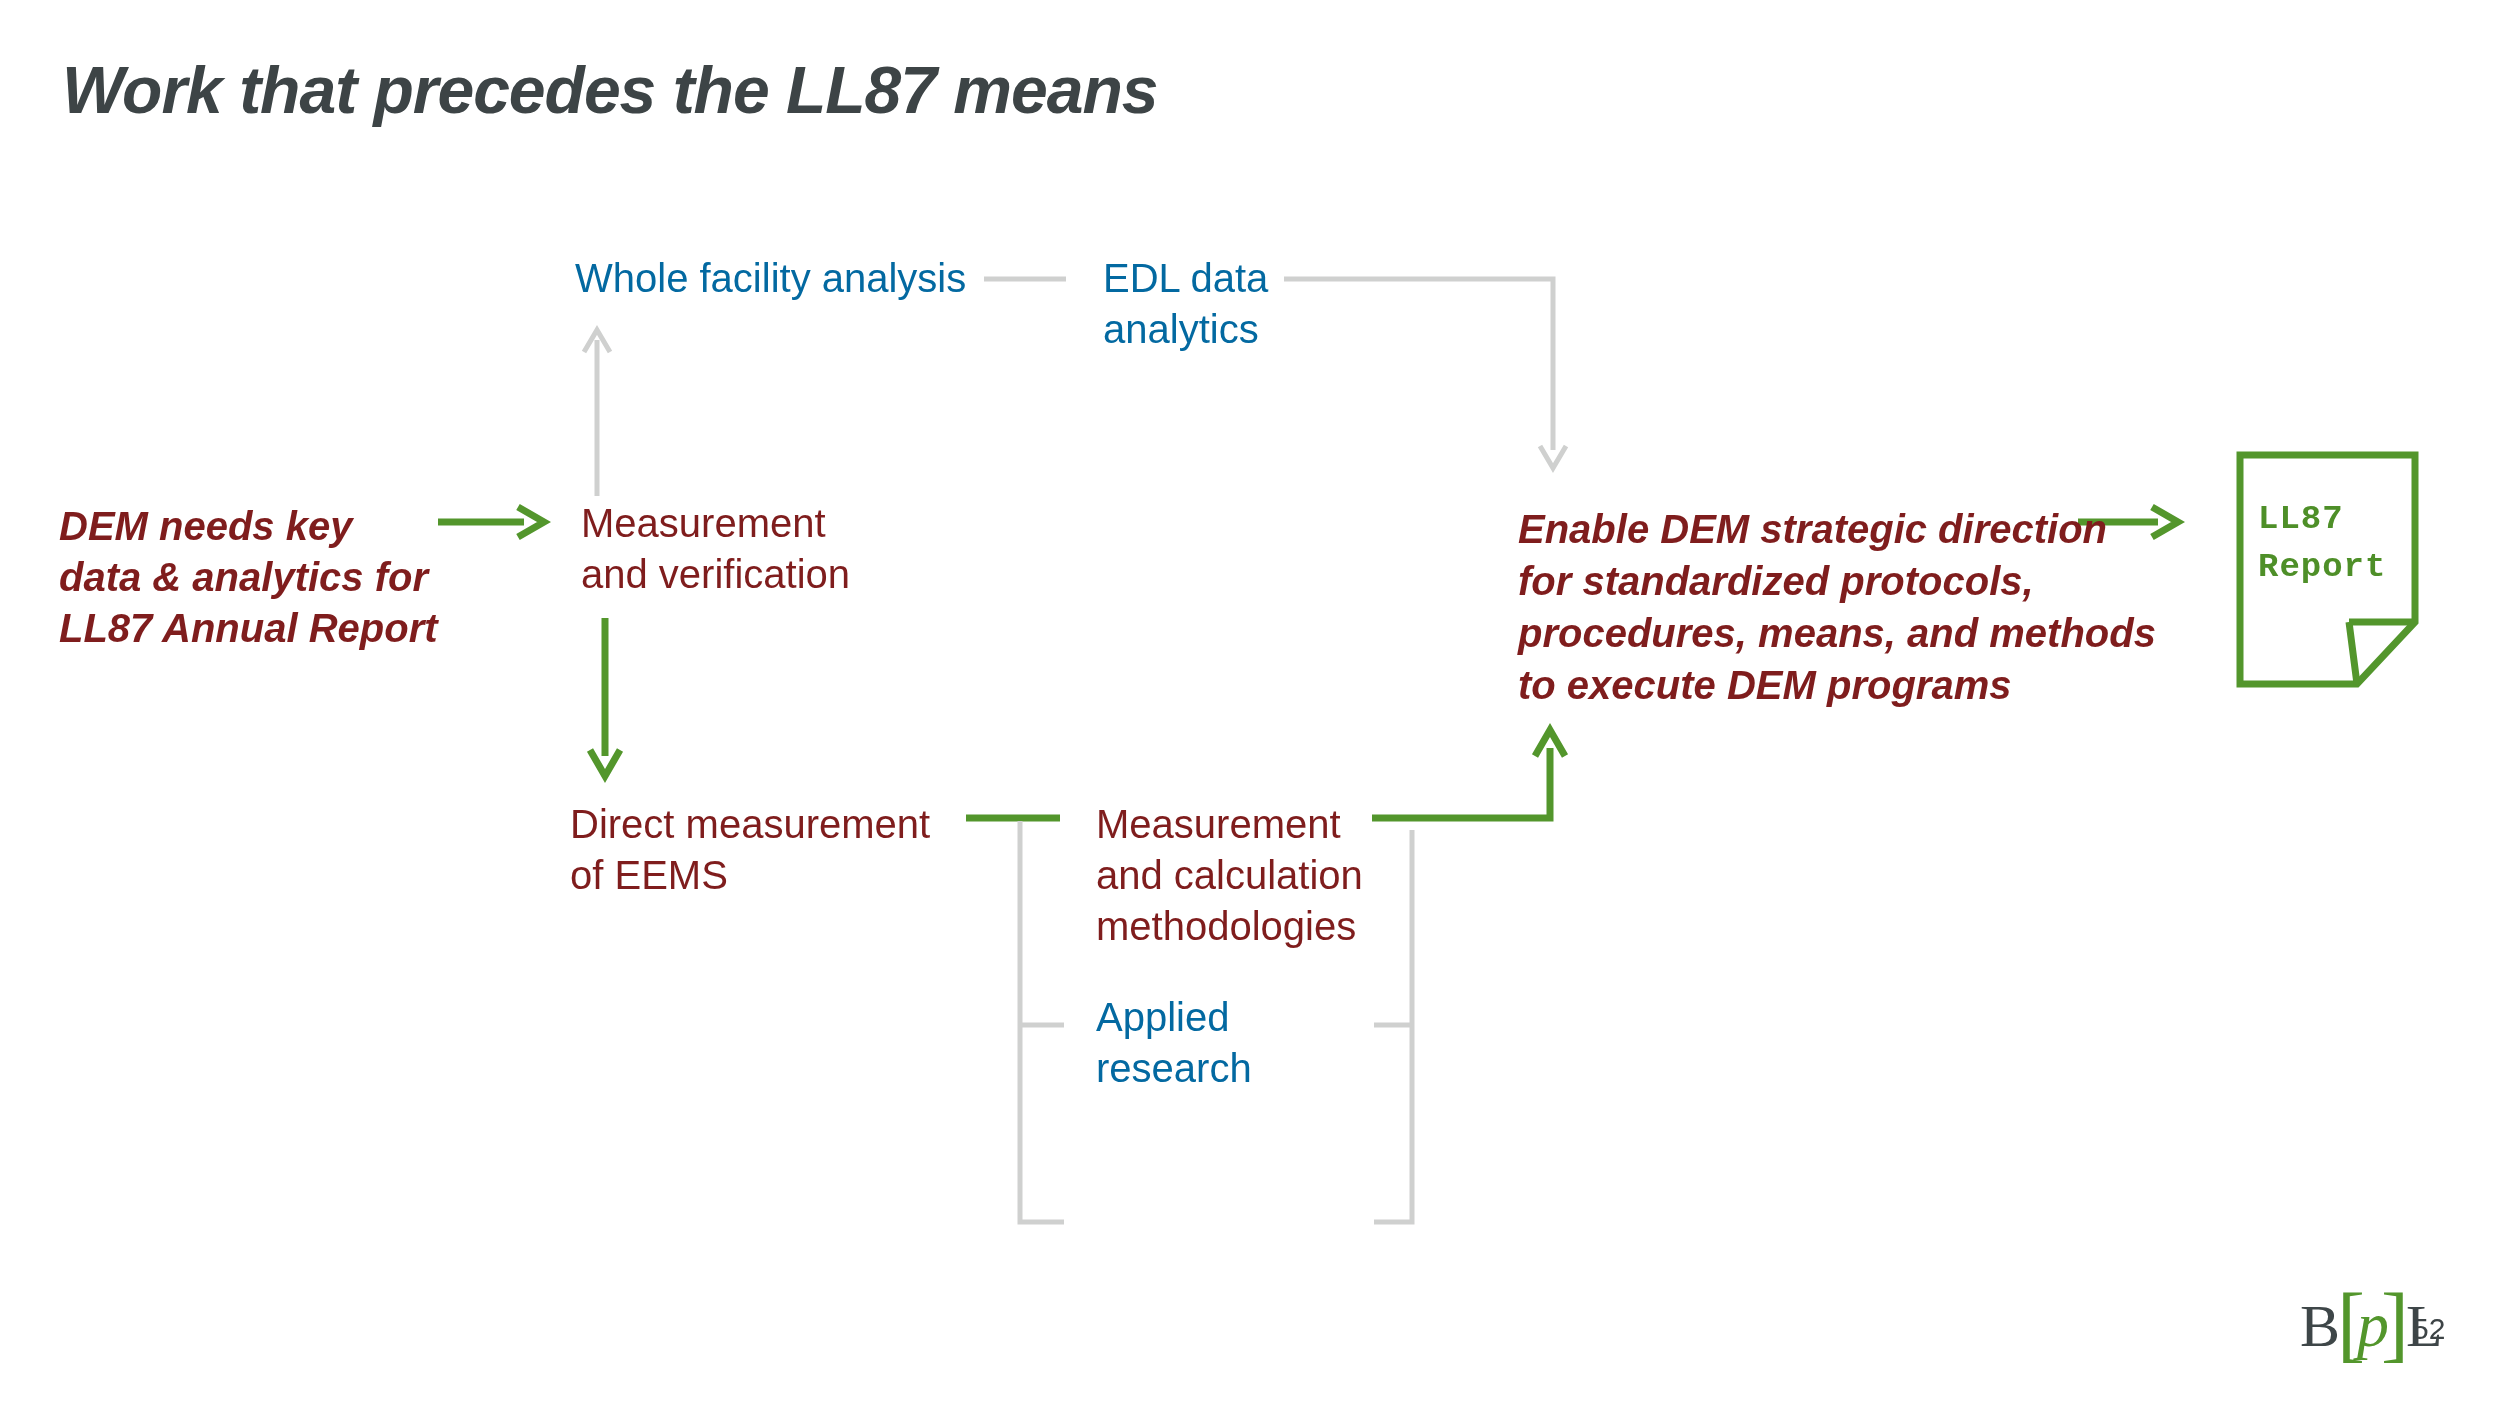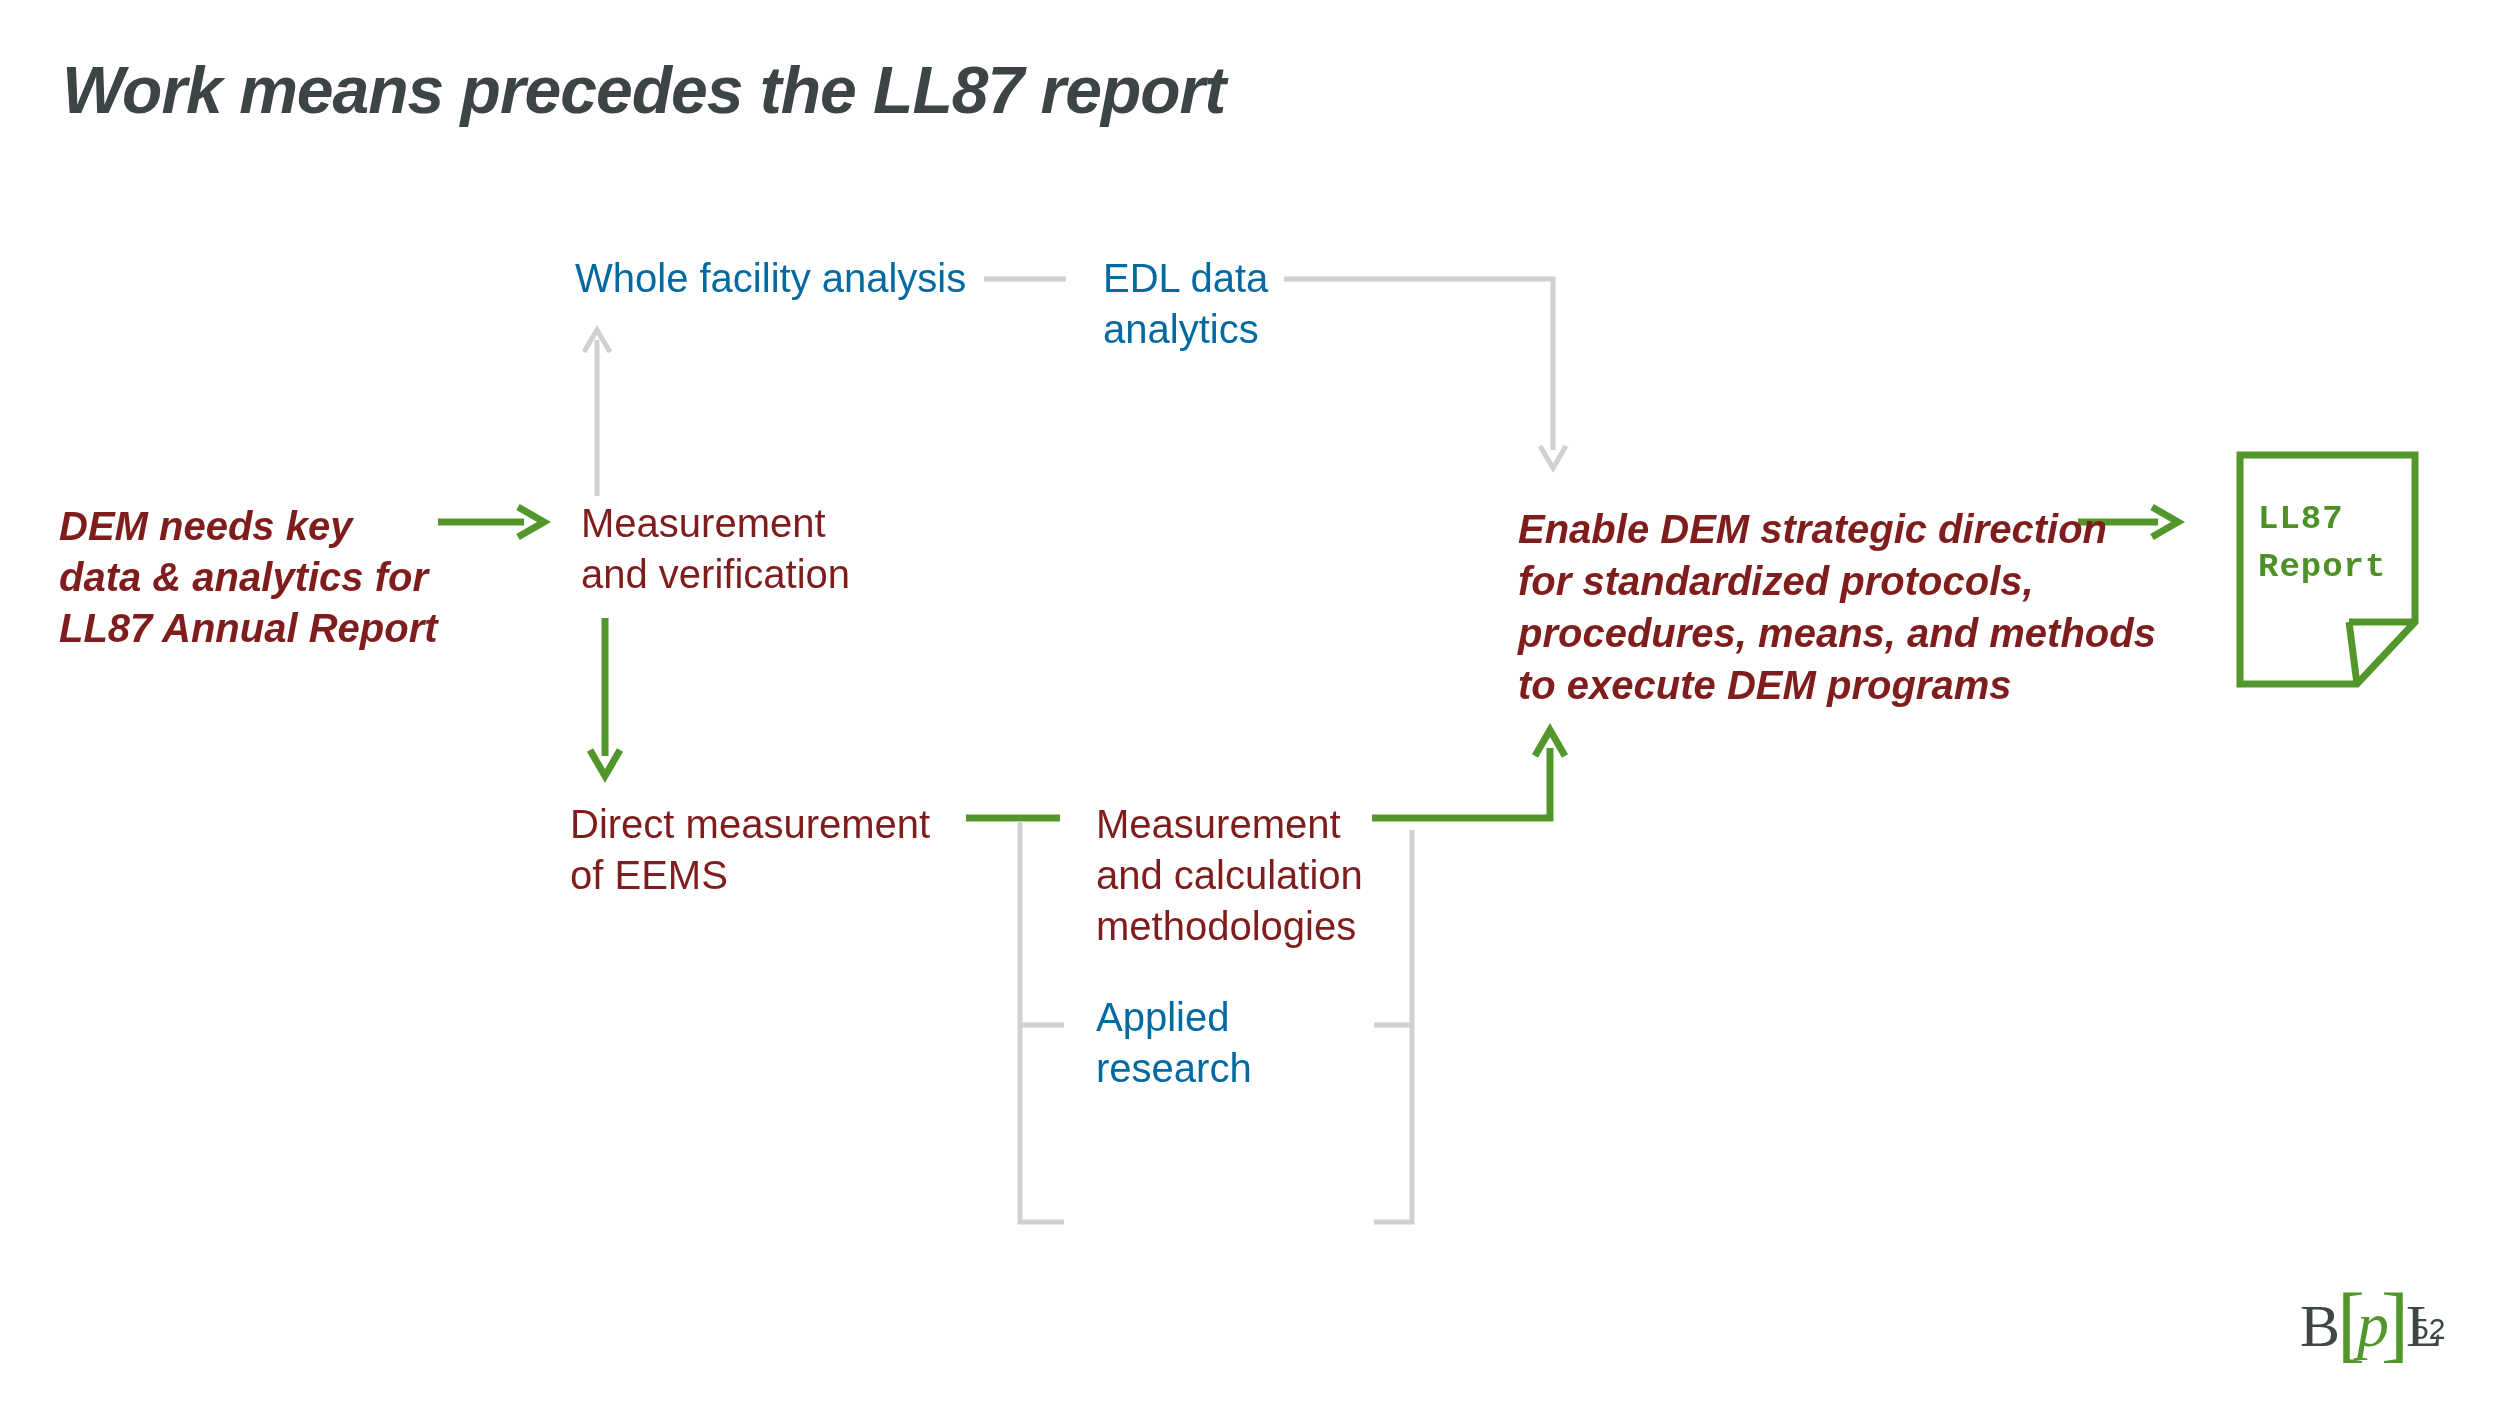--- a/index.html
+++ b/index.html
@@ -107,21 +107,21 @@
     top: 1312px;
     font-size: 30px;
     color: #3d4446;
   }
 </style>
 </head>
 <body>
 
 <div class="canvas">
 
-  <div class="title">Work means precedes the LL87 report</div>
+  <div class="title">Work that precedes the LL87 means</div>
 
   <svg class="connectors" width="2500" height="1406" viewBox="0 0 2500 1406">
 
     <g class="gray-conn">
       <line x1="984" y1="279" x2="1066" y2="279"></line>
     </g>
 
     <g class="gray-conn">
       <path d="M1284 279 H1553 V450"></path>
       <path d="M1540 446 L1553 468 L1566 446"></path>

